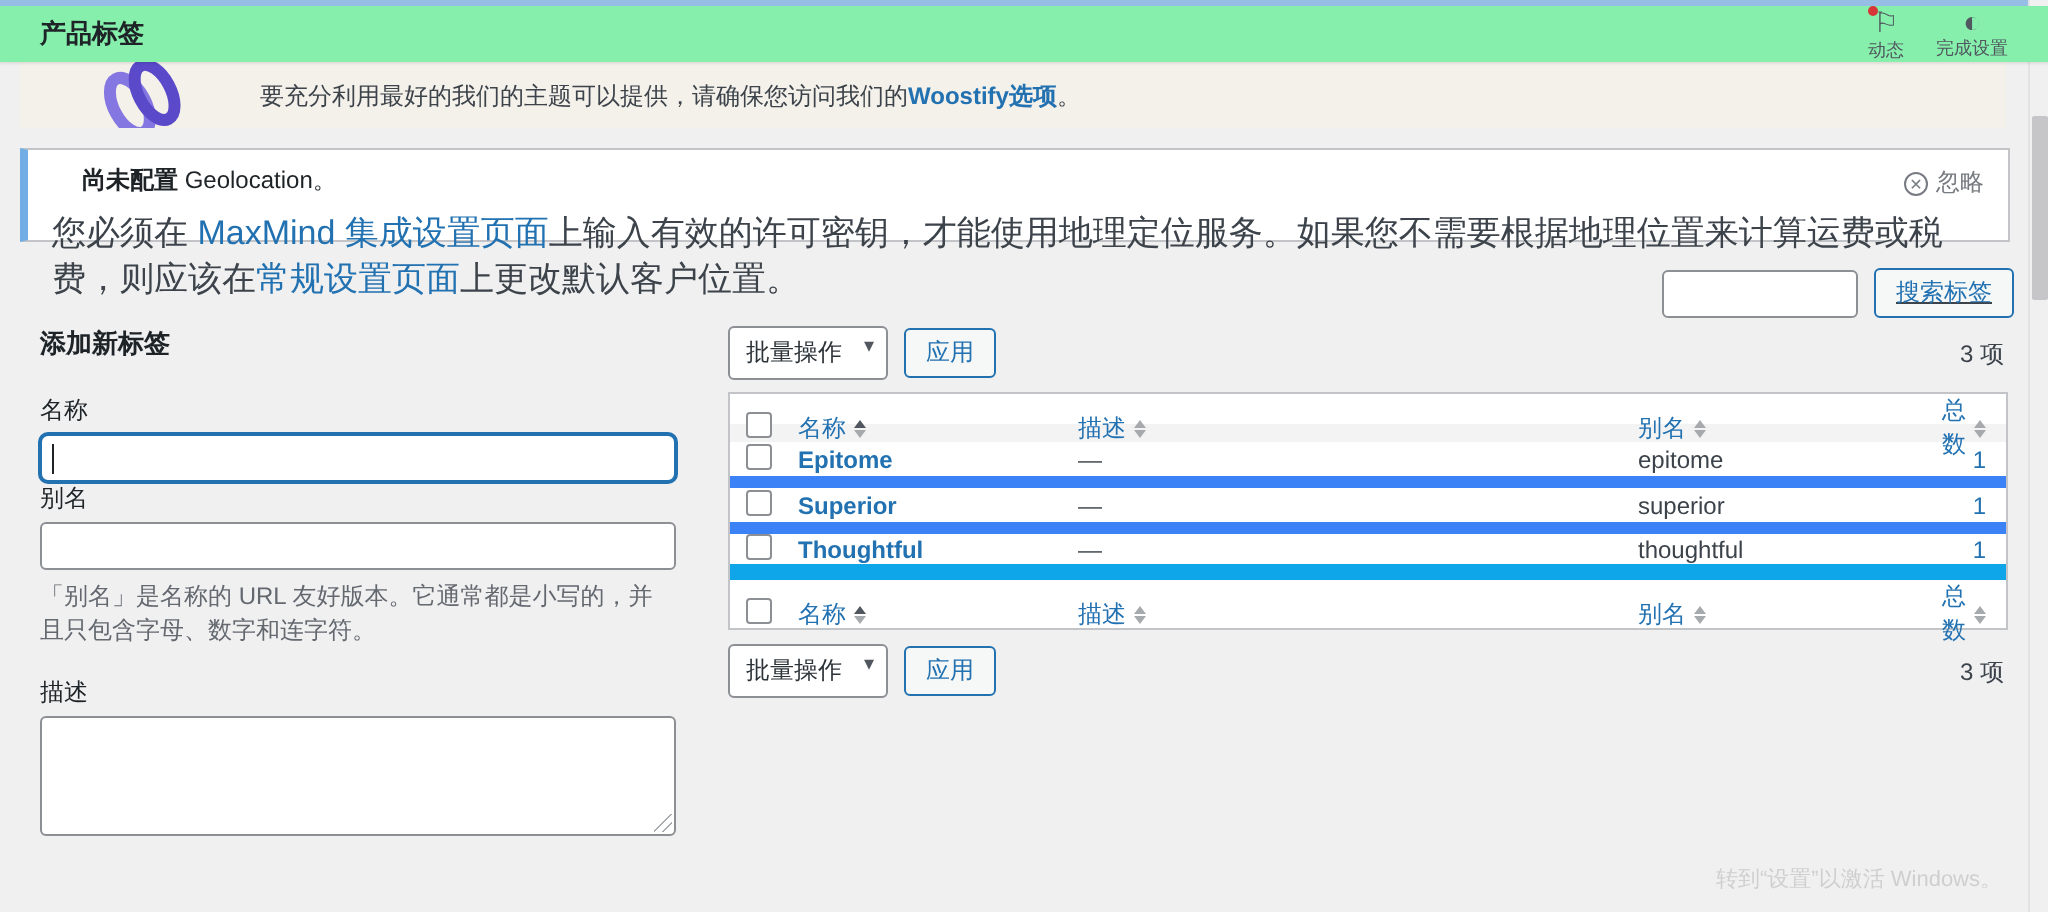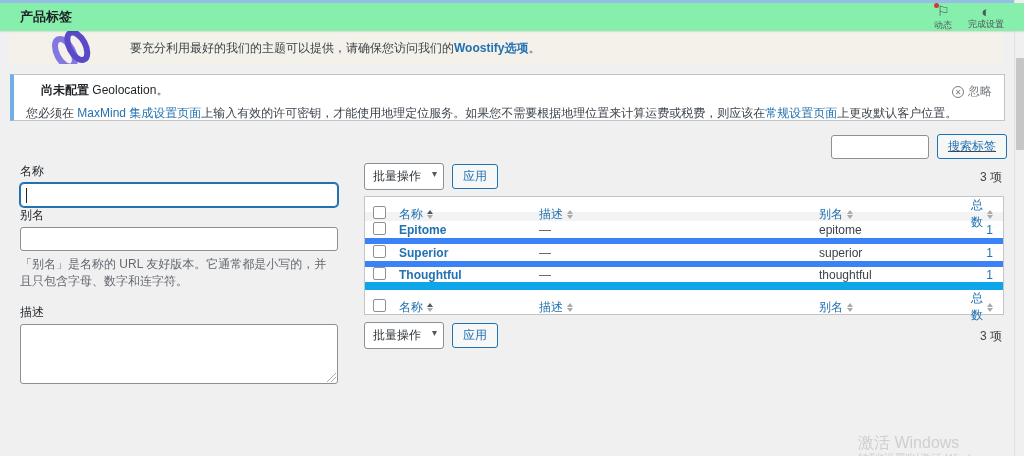--- a/index.html
+++ b/index.html
@@ -34,21 +34,21 @@
   .theme-notice .txt { position:absolute; left:120px; top:9px; font-size:12px; color:#3c434a; }
   .theme-notice a { color:#2271b1; font-weight:bold; text-decoration:none; }
   
   .geo-notice {
     position:absolute; left:10px; top:74px; width:995px; height:47px;
     background:#fff; border:1px solid #c3c4c7; border-left:4px solid #72aee6;
     padding:7px 14px 0 12px;
   }
   .geo-title { font-size:12px; color:#1d2327; margin-bottom:6px; }
   .geo-title b { font-weight:bold;padding-left:15px; }
-  .geo-body { font-size:12px; color:#3c434a; }
+  .geo-body { font-size:17px; color:#3c434a; }
   .geo-body a { color:#2271b1; text-decoration:none; }
   .geo-dismiss {
     position:absolute; right:12px; top:8px; display:flex; align-items:center; gap:4px;
     color:#787c82; font-size:12px; cursor:pointer;
   }
   .x-circle {
     width:12px; height:12px; border:1px solid #787c82; border-radius:50%;
     font-size:8px; line-height:11px; text-align:center; color:#787c82;
   }
   
@@ -162,20 +162,21 @@
     <span>忽略</span>
   </div>
 </div>
 
 <div class="search-row">
   <input class="search-input" type="text" style="">
   <button class="btn-secondary">搜索标签</button>
 </div>
 
 <div class="form-col">
+  <div class="form-title">添加新标签</div>
 
   <div class="fld-label">名称</div>
   <div class="txt-input focused">
       <span class="caret"></span>
     </div>
 
   <div class="fld-label">别名</div>
   <input class="txt-input" type="text" style="">
   <div class="help">「别名」是名称的 URL 友好版本。它通常都是小写的，并且只包含字母、数字和连字符。</div>
 
@@ -290,19 +291,18 @@
   </div>
 
   <div class="bulk-bar bottom">
     <span class="select-ctl"><span>批量操作</span><span class="chev">▾</span></span>
     <button class="btn-secondary">应用</button>
     <span class="bulk-count">3 项</span>
   </div>
 </div>
 
 <div class="watermark">
-  <div class="l1">激活 Windows</div>
   <div class="l2">转到“设置”以激活 Windows。</div>
 </div>
 
 <div class="scrollbar">
   <div class="scroll-thumb"></div>
 </div>
 
 </body></html>

